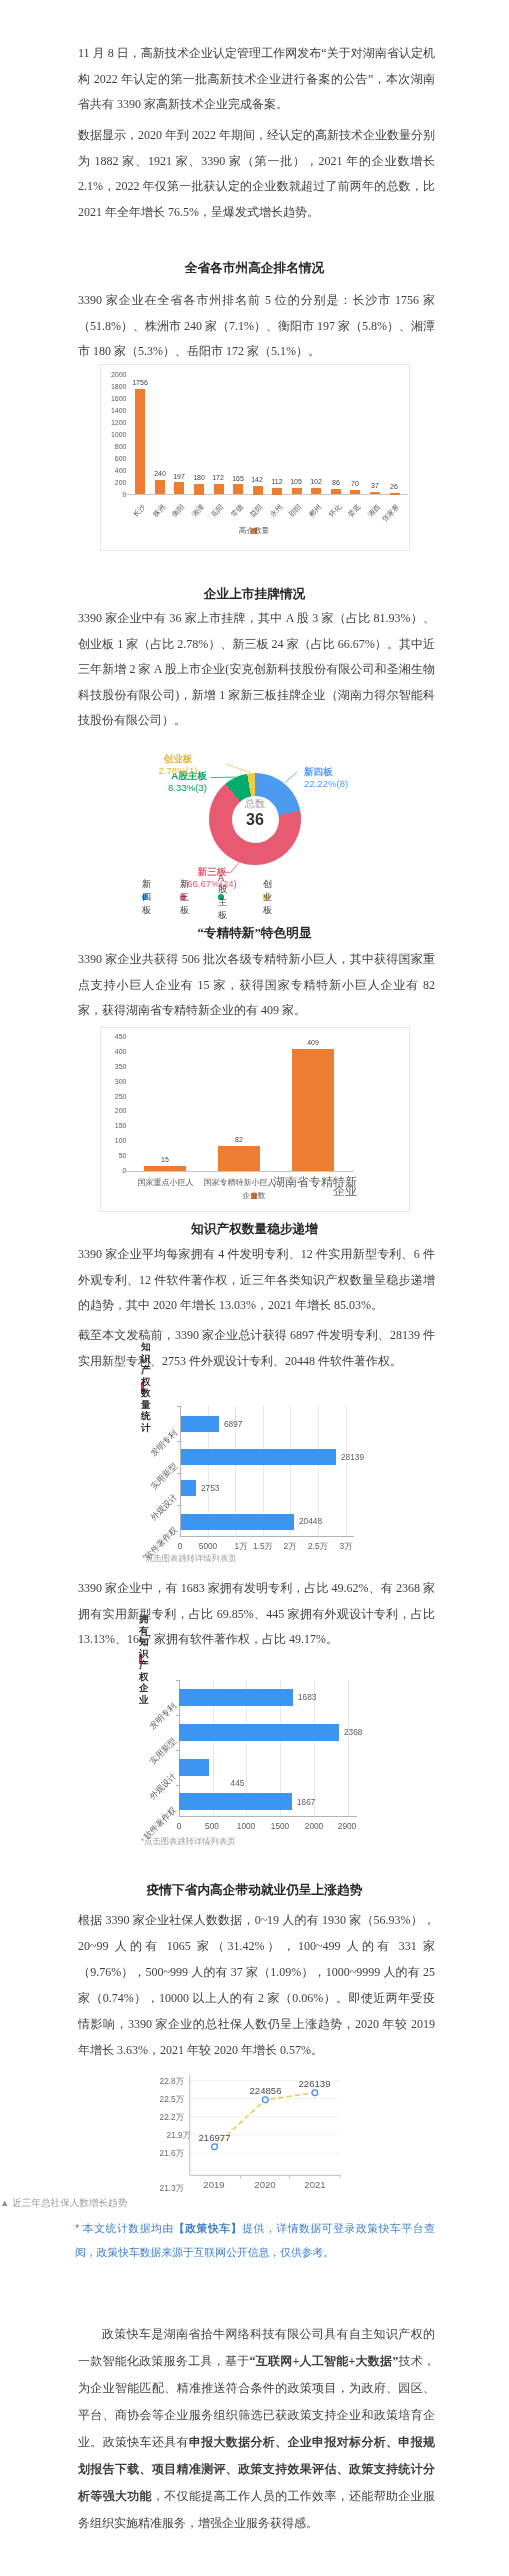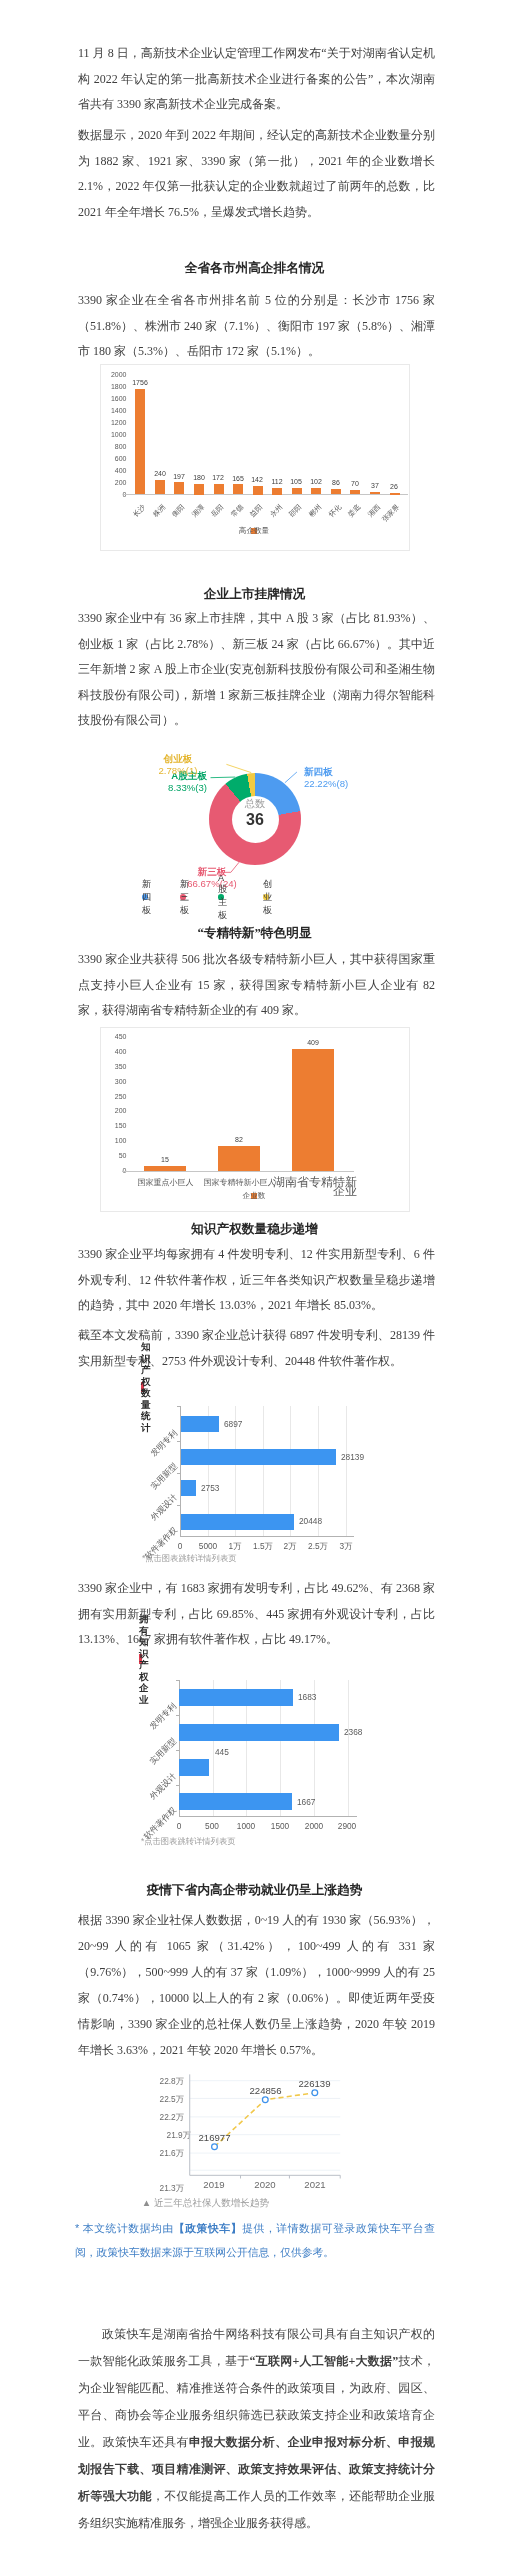--- a/index.html
+++ b/index.html
@@ -39,21 +39,21 @@
   
   .dlabel{font-family:"Liberation Sans",sans-serif;font-size:9.6px;line-height:12px;font-weight:bold;}
   .dlabel2{font-family:"Liberation Sans",sans-serif;font-size:9.6px;line-height:12px;}
   .dlegend{display:flex;align-items:center;gap:4.5px;font-family:"Liberation Sans",sans-serif;
            font-size:9.2px;color:#3B3B3B;}
   .ldot{display:inline-block;width:5.7px;height:5.7px;border-radius:50%;}
   
   .ltick{color:#6A6A6A;font-family:"Liberation Sans",sans-serif;font-size:8.3px;line-height:10.2px;text-align:right;}
   .lxlab{color:#6A6A6A;font-family:"Liberation Sans",sans-serif;font-size:9.6px;line-height:11.5px;text-align:center;}
   .lval{color:#4A4A4A;font-family:"Liberation Sans",sans-serif;font-size:9.6px;line-height:11.5px;text-align:center;}
-  .lcaption{position:absolute;left:0;width:411px;text-align:center;
+  .lcaption{position:absolute;left:0;width:411px;text-align:left;
             font-family:"Liberation Sans",sans-serif;font-size:9.6px;color:#9B9B9B;}
   .lcaption .tri{color:#8F8F8F;}
   .bluenote{position:absolute;left:75px;width:360px;margin:0;text-align:justify;
             font-family:"Liberation Sans","DejaVu Sans",sans-serif;
             font-size:10.8px;line-height:24px;color:#3E7EC5;}
 </style>
 </head>
 <body>
 
 <div class="page">
@@ -210,21 +210,21 @@
   <div id="chart-ip-count" class="cfree sans" style="left:96px;top:1382px;width:306px;height:188px">
     <div class="ctitle" style="left:45px;top:5.1px">
       <span class="redbar"></span>
       <span>知识产权数量统计</span>
     </div>
     <div class="cnote" style="left:46px;top:171px">*点击图表跳转详情列表页</div>
   <div class="htick" style="left: 65px; top: 159px; width: 38px;">0</div>
       <div class="hgrid" style="left: 112px; top: 24px; width: 0.6px; height: 130px;"></div>
       <div class="htick" style="left: 93px; top: 159px; width: 38px;">5000</div>
       <div class="hgrid" style="left: 139px; top: 24px; width: 0.6px; height: 130px;"></div>
-      <div class="htick" style="left: 120px; top: 159px; width: 38px;">1万</div>
+      <div class="htick" style="left: 120px; top: 159px; width: 50px;">1万</div>
       <div class="hgrid" style="left: 167px; top: 24px; width: 0.6px; height: 130px;"></div>
       <div class="htick" style="left: 148px; top: 159px; width: 38px;">1.5万</div>
       <div class="hgrid" style="left: 194px; top: 24px; width: 0.6px; height: 130px;"></div>
       <div class="htick" style="left: 175px; top: 159px; width: 38px;">2万</div>
       <div class="hgrid" style="left: 222px; top: 24px; width: 0.6px; height: 130px;"></div>
       <div class="htick" style="left: 203px; top: 159px; width: 38px;">2.5万</div>
       <div class="hgrid" style="left: 250px; top: 24px; width: 0.6px; height: 130px;"></div>
       <div class="htick" style="left: 231px; top: 159px; width: 38px;">3万</div>
       <div class="haxis" style="left: 84px; top: 24px; width: 1px; height: 130px;"></div>
       <div class="haxis" style="left: 84px; top: 154px; width: 174px; height: 1px;"></div>
@@ -271,21 +271,21 @@
       <div class="haxis" style="left: 80px; top: 61px; width: 3.2px; height: 1px;"></div>
       <div class="haxis" style="left: 80px; top: 96px; width: 3.2px; height: 1px;"></div>
       <div class="haxis" style="left: 80px; top: 131px; width: 3.2px; height: 1px;"></div>
       <div class="hbar" style="left: 83px; top: 35px; width: 114px; height: 17px; background: rgb(60, 149, 241);"></div>
       <div class="hval" style="left: 202px; top: 38px; width: 45px;">1683</div>
       <div class="hcat rot" style="left: 9px; top: 46px; width: 70px;">发明专利</div>
       <div class="hbar" style="left: 83px; top: 70px; width: 160px; height: 17px; background: rgb(60, 149, 241);"></div>
       <div class="hval" style="left: 248px; top: 73px; width: 45px;">2368</div>
       <div class="hcat rot" style="left: 9px; top: 81px; width: 70px;">实用新型</div>
       <div class="hbar" style="left: 83px; top: 105px; width: 30px; height: 17px; background: rgb(60, 149, 241);"></div>
-      <div class="hval" style="left: 119px; top: 93px; width: 45px;">445</div>
+      <div class="hval" style="left: 119px; top: 124px; width: 45px; text-align: center;">445</div>
       <div class="hcat rot" style="left: 9px; top: 116px; width: 70px;">外观设计</div>
       <div class="hbar" style="left: 83px; top: 139px; width: 113px; height: 17px; background: rgb(60, 149, 241);"></div>
       <div class="hval" style="left: 201px; top: 143px; width: 45px;">1667</div>
       <div class="hcat rot" style="left: 9px; top: 150px; width: 70px;">软件著作权</div>
     </div>
 
   <h2 class="heading" style="top:1882px">疫情下省内高企带动就业仍呈上涨趋势</h2>
   <p class="para" style="top:1907px;line-height:26px">根据 3390 家企业社保人数数据，0~19 人的有 1930 家（56.93%），20~99 人的有 1065 家（31.42%），100~499 人的有 331 家（9.76%），500~999 人的有 37 家（1.09%），1000~9999 人的有 25 家（0.74%），10000 以上人的有 2 家（0.06%）。即使近两年受疫情影响，3390 家企业的总社保人数仍呈上涨趋势，2020 年较 2019 年增长 3.63%，2021 年较 2020 年增长 0.57%。</p>
 
   <div id="chart-line" class="cfree sans" style="left:146px;top:2068px;width:217px;height:127px">

